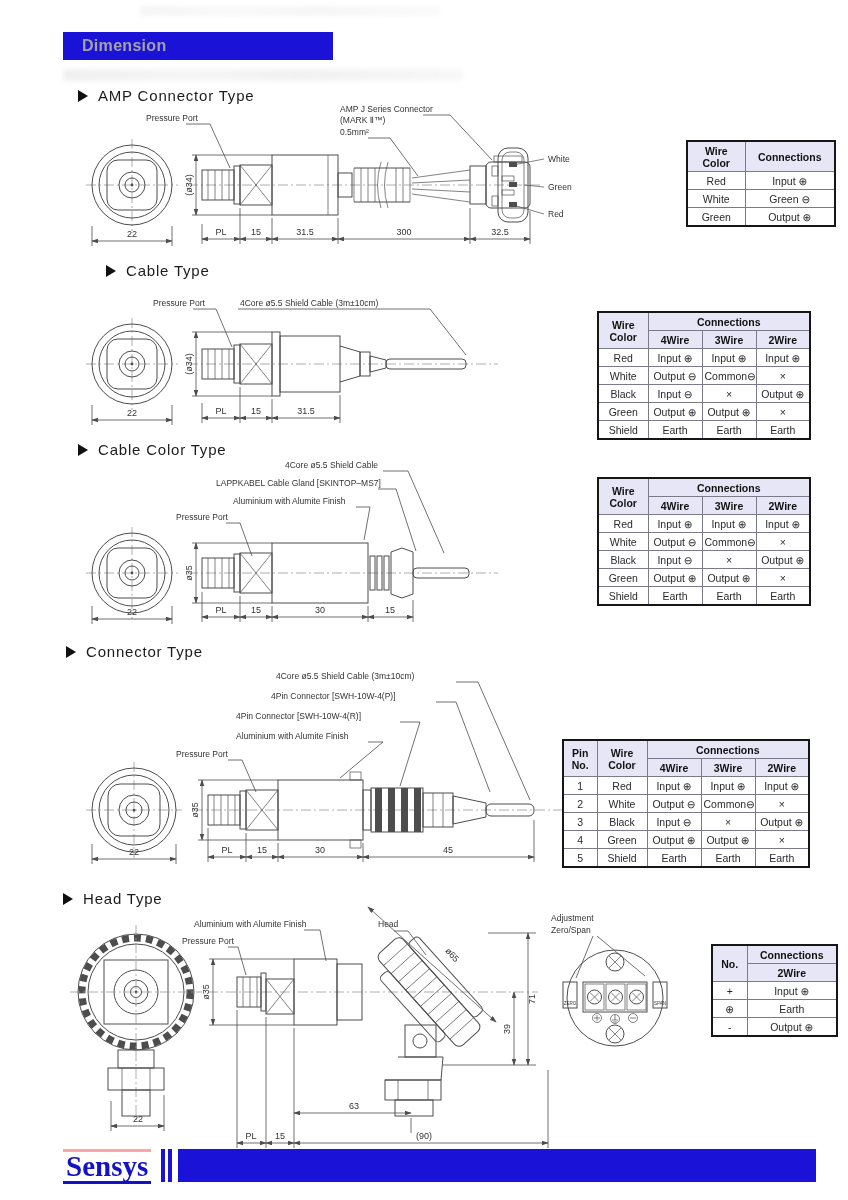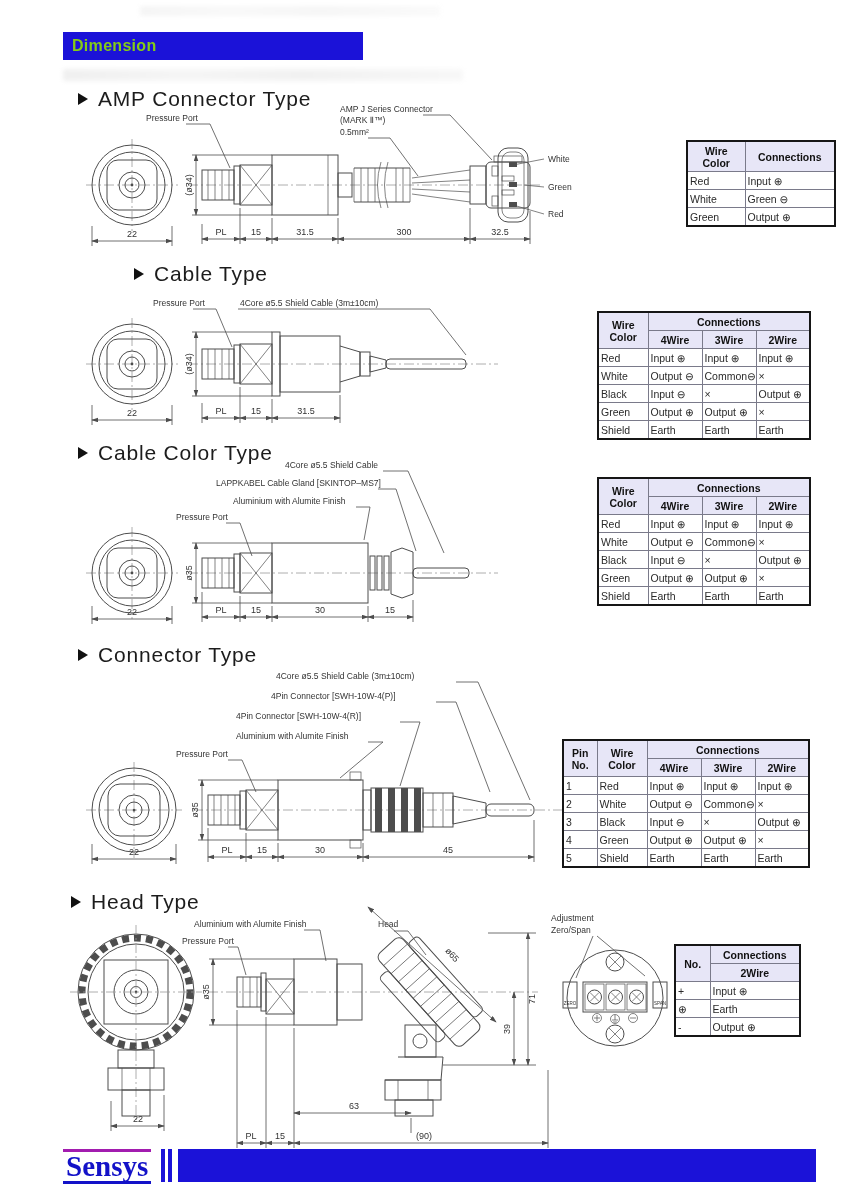--- a/index.html
+++ b/index.html
@@ -1,53 +1,53 @@
 <!DOCTYPE html>
 <html><head>
 <meta charset="utf-8">
 <style>
   html,body{margin:0;padding:0;}
   body{width:848px;height:1200px;background:#ffffff;position:relative;
        font-family:"Liberation Sans",sans-serif;color:#222;overflow:hidden;}
   .abs{position:absolute;}
 
   
-  .hdr-bar{left:63px;top:32px;width:300px;height:28px;background:#1b12d8;
-           color:#84cc16;font-weight:bold;font-size:16px;line-height:28px;
-           padding-left:9px;box-sizing:border-box;letter-spacing:.3px;}
+  .hdr-bar{left:63px;top:32px;width:270px;height:28px;background:#1b12d8;
+           color:#a3a3a3;font-weight:bold;font-size:16px;line-height:28px;
+           padding-left:19px;box-sizing:border-box;letter-spacing:.3px;}
 
   
   .smudge{background:linear-gradient(90deg,#c9c9c9,#dedede 30%,#cfcfcf 60%,#e6e6e6);
           filter:blur(2px);opacity:.35;border-radius:2px;}
 
   
-  .sec-title{display:flex;align-items:center;gap:10px;font-size:21px;color:#1c1c1c;
+  .sec-title{display:flex;align-items:center;gap:10px;font-size:15px;color:#1c1c1c;
              letter-spacing:.8px;}
   .tri{width:0;height:0;border-left:10px solid #111;border-top:6px solid transparent;
        border-bottom:6px solid transparent;display:inline-block;}
 
   
   table.ctab{border-collapse:collapse;border:2px solid #161616;background:#fff;
-             font-size:10.5px;color:#2a2a2a;table-layout:fixed;}
+             font-size:10.5px;color:#2a2a2a;text-align:center;table-layout:fixed;}
   table.ctab th,table.ctab td{border:1px solid #7a7a8a;padding:2.5px 2px;}
   table.ctab th{background:#e7e6f7;font-weight:bold;color:#111;}
 
   
   svg .s{stroke:#4d4d4d;fill:none;stroke-width:1;}
   svg .s2{stroke:#4d4d4d;fill:none;stroke-width:.7;}
   svg .cl{stroke:#999;fill:none;stroke-width:.8;stroke-dasharray:10 3 2 3;}
   svg .dim{stroke:#4d4d4d;fill:none;stroke-width:.8;}
   svg .dark{fill:#4d4d4d;stroke:none;}
   svg text{fill:#333;font-size:8.5px;font-family:"Liberation Sans",sans-serif;}
   svg .dt{font-size:9px;text-anchor:middle;}
   svg .tiny{font-size:4.5px;text-anchor:middle;}
 
   
   .logo{color:#1312c8;font-family:"Liberation Serif",serif;font-weight:bold;
-        font-size:29px;line-height:29px;border-top:3px solid #a21caf;
+        font-size:29px;line-height:29px;border-top:3px solid #fca5a5;
         border-bottom:3px solid #1312c8;padding:0 3px;display:inline-block;}
   .stripes{background:repeating-linear-gradient(90deg,#1b12d8 0 4px,#fff 4px 7px);}
   .fbar{background:#1b12d8;}
 </style>
 </head>
 <body>
 
 <div class="abs hdr-bar">Dimension</div>
 <div class="abs smudge" style="left:140px;top:6px;width:300px;height:10px;opacity:.18"></div>
 <div class="abs smudge" style="left:63px;top:69px;width:400px;height:12px;opacity:.28"></div>
@@ -183,21 +183,21 @@
         <td>White</td>
         <td>Green ⊖</td>
       </tr>
       <tr>
         <td>Green</td>
         <td>Output ⊕</td>
       </tr>
     </tbody>
 </table>
 
-<div class="abs sec-title" style="left:94px;top:262px;padding-left:40px;">
+<div class="abs sec-title" style="left:66px;top:262px;padding-left:40px;">
   <span class="tri"></span>
   <span>Cable Type</span>
 </div>
 
 <svg class="abs" style="left:78px;top:283px;" width="460" height="152" viewBox="0 0 460 152">
   <defs>
     <marker id="m2" markerWidth="9" markerHeight="7" refX="8" refY="3" orient="auto-start-reverse">
       <path d="M0,0L9,3L0,6Z" fill="#4d4d4d"></path>
       </marker>
   </defs>
@@ -426,21 +426,21 @@
       </tr>
       <tr>
         <td>Shield</td>
         <td>Earth</td>
         <td>Earth</td>
         <td>Earth</td>
       </tr>
     </tbody>
 </table>
 
-<div class="abs sec-title" style="left:78px;top:643px;">
+<div class="abs sec-title" style="left:66px;top:643px;">
   <span class="tri"></span>
   <span>Connector Type</span>
 </div>
 
 <svg class="abs" style="left:78px;top:660px;" width="560" height="210" viewBox="0 0 560 210">
   <defs>
     <marker id="m4" markerWidth="9" markerHeight="7" refX="8" refY="3" orient="auto-start-reverse">
       <path d="M0,0L9,3L0,6Z" fill="#4d4d4d"></path>
       </marker>
   </defs>
@@ -569,21 +569,21 @@
       <tr>
         <td>5</td>
         <td>Shield</td>
         <td>Earth</td>
         <td>Earth</td>
         <td>Earth</td>
       </tr>
     </tbody>
 </table>
 
-<div class="abs sec-title" style="left:71px;top:890px;">
+<div class="abs sec-title" style="left:63px;top:890px;">
   <span class="tri"></span>
   <span>Head Type</span>
 </div>
 
 <svg class="abs" style="left:58px;top:905px;" width="500" height="255" viewBox="0 0 500 255">
   <defs>
     <marker id="m5" markerWidth="9" markerHeight="7" refX="8" refY="3" orient="auto-start-reverse">
       <path d="M0,0L9,3L0,6Z" fill="#4d4d4d"></path>
       </marker>
   </defs>
@@ -737,21 +737,21 @@
         <line class="s2" x1="67" y1="110" x2="73" y2="110"></line>
       <line class="s2" x1="68.2" y1="112" x2="71.8" y2="112"></line>
       </g>
     <g>
         <circle class="s2" cx="88" cy="108" r="4.5"></circle>
       <line class="s2" x1="85" y1="108" x2="91" y2="108"></line>
       </g>
   </g>
 </svg>
 
-<table class="abs ctab" style="left:674px;top:944px;width:125px;">
+<table class="abs ctab" style="left:711px;top:944px;width:125px;">
   <colgroup>
       <col style="width:35px">
       <col style="width:90px">
     </colgroup>
   <thead>
     <tr>
       <th rowspan="2">No.</th>
       <th>Connections</th>
     </tr>
     <tr>

